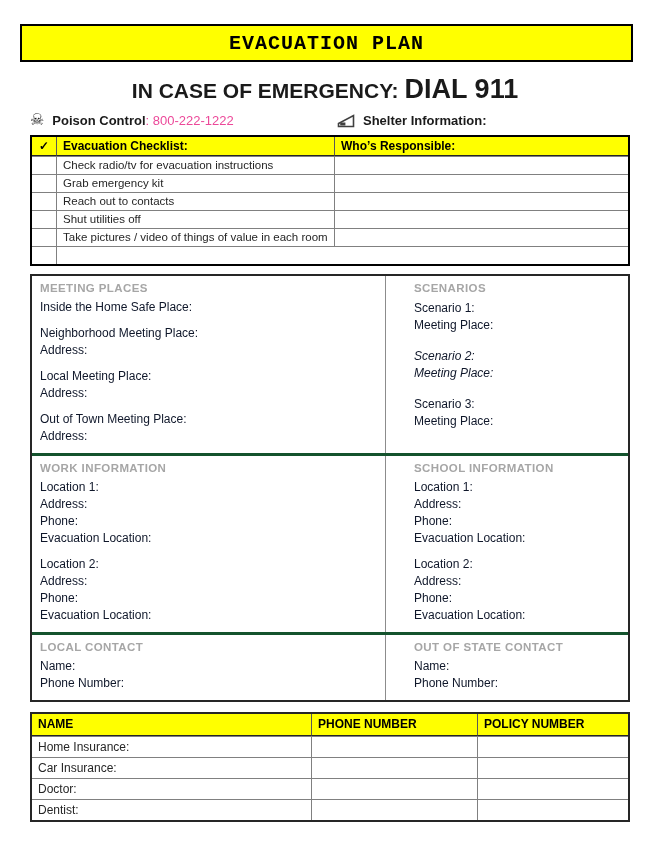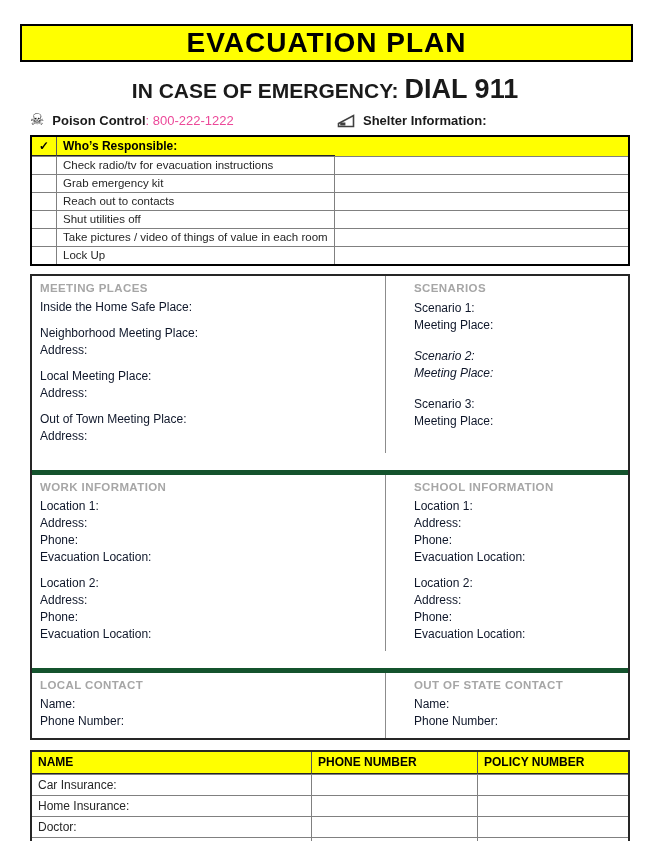--- a/index.html
+++ b/index.html
@@ -13,23 +13,23 @@
 
   
   .banner {
     margin: 24px 17px 0 20px;
     height: 34px;
     border: 2px solid #000;
     background: #FFFF00;
     display: flex; align-items: center; justify-content: center;
   }
   .banner-title {
-    font-family: Liberation Sans, sans-serif;
+    font-family: Liberation Mono, monospace;
     font-weight: bold;
-    font-size: 28px;
+    font-size: 20px;
     letter-spacing: 1px;
     color: #000;
   }
 
   
   .emergency {
     text-align: center;
     margin-top: 12px;
     font-weight: bold;
     color: #1a1a1a;
@@ -73,21 +73,21 @@
     color: #000;
   }
   .cl-check { text-align: center; color: #595959; font-size: 11px; }
 
   
   .mainbox {
     margin: 8px 20px 0 30px;
     border: 2px solid #262626;
   }
   .section { display: grid; grid-template-columns: 305px 1fr; gap: 48px; }
-  .section + .section { border-top: 5px solid #14532d; margin-top: 17px; }
+  .section + .section { border-top: 3px solid #14532d; }
   .col { padding: 4px 10px 6px 8px; }
   .col-right { border-left: 1px solid #8c8c8c; padding-left: 28px; }
   .sec-title {
     color: #A6A6A6;
     font-weight: bold;
     font-size: 11.5px;
     letter-spacing: 0.4px;
     margin: 2px 0 5px 0;
   }
   .group { margin-bottom: 9px; }
@@ -141,20 +141,21 @@
         <rect x="3.2" y="9.5" width="5.2" height="3" fill="#404040"></rect>
       </svg>
     </span>
     <span class="hl-bold">Shelter Information:</span>
   </div>
 </div>
 
 <div class="checklist">
   <div class="cl-row cl-header">
     <div class="cl-check">✓</div>
+    <div>Evacuation Checklist:</div>
     <div>Who’s Responsible:</div>
   </div>
   <div class="cl-row">
     <div class="cl-check"></div>
     <div>Check radio/tv for evacuation instructions</div>
     <div></div>
   </div>
   <div class="cl-row">
     <div class="cl-check"></div>
     <div>Grab emergency kit</div>
@@ -170,21 +171,20 @@
     <div>Shut utilities off</div>
     <div></div>
   </div>
   <div class="cl-row">
     <div class="cl-check"></div>
     <div>Take pictures / video of things of value in each room</div>
     <div></div>
   </div>
   <div class="cl-row">
     <div class="cl-check"></div>
-    <div>Lock Up</div>
     <div></div>
   </div>
 </div>
 
 <div class="mainbox">
 
   <div class="section">
     <div class="col">
       <div class="sec-title">MEETING PLACES</div>
       <div class="group">
@@ -272,26 +272,26 @@
 
 </div>
 
 <div class="ins-table">
   <div class="ins-row ins-header">
     <div>NAME</div>
     <div>PHONE NUMBER</div>
     <div>POLICY NUMBER</div>
   </div>
   <div class="ins-row">
+    <div>Home Insurance:</div>
+    <div></div>
+    <div></div>
+  </div>
+  <div class="ins-row">
     <div>Car Insurance:</div>
-    <div></div>
-    <div></div>
-  </div>
-  <div class="ins-row">
-    <div>Home Insurance:</div>
     <div></div>
     <div></div>
   </div>
   <div class="ins-row">
     <div>Doctor:</div>
     <div></div>
     <div></div>
   </div>
   <div class="ins-row">
     <div>Dentist:</div>

